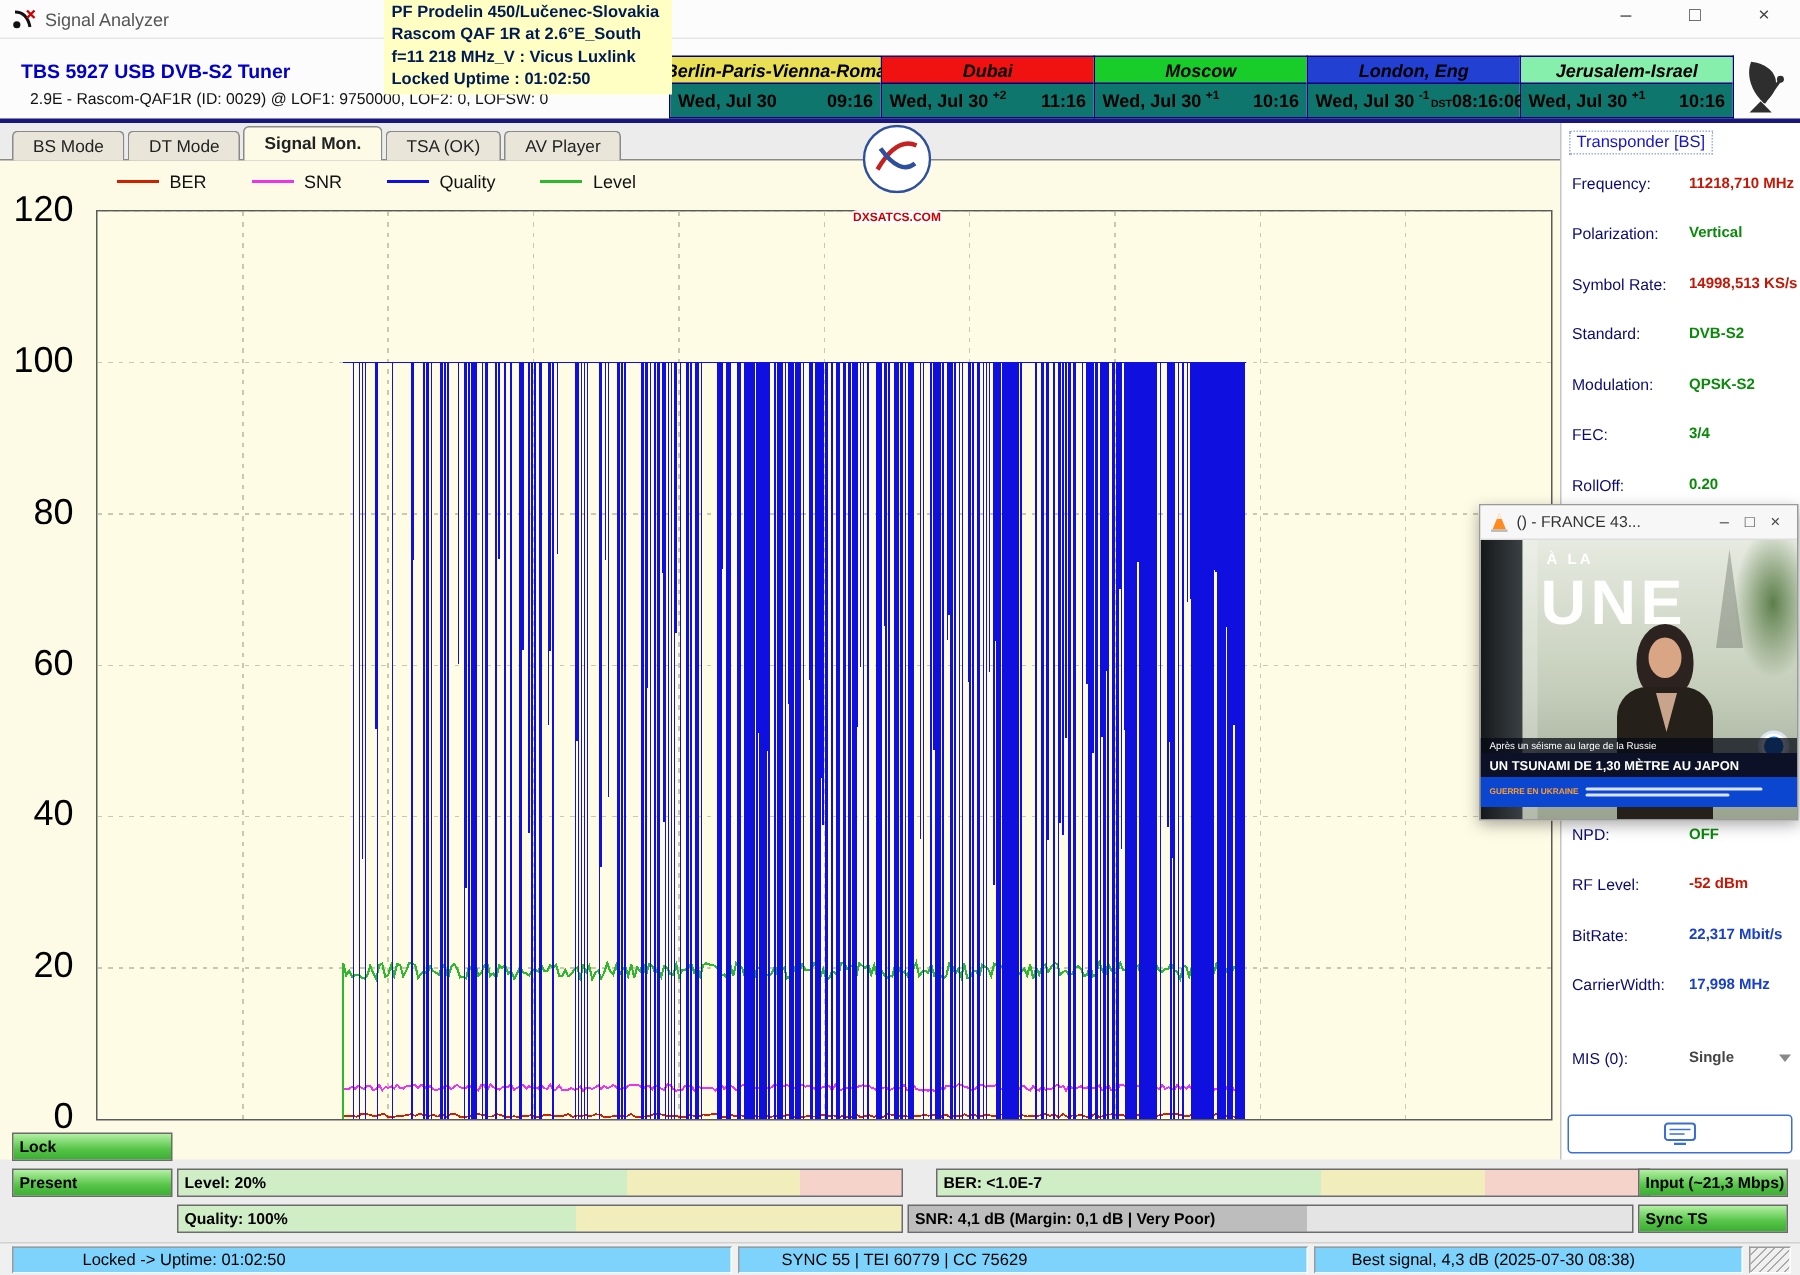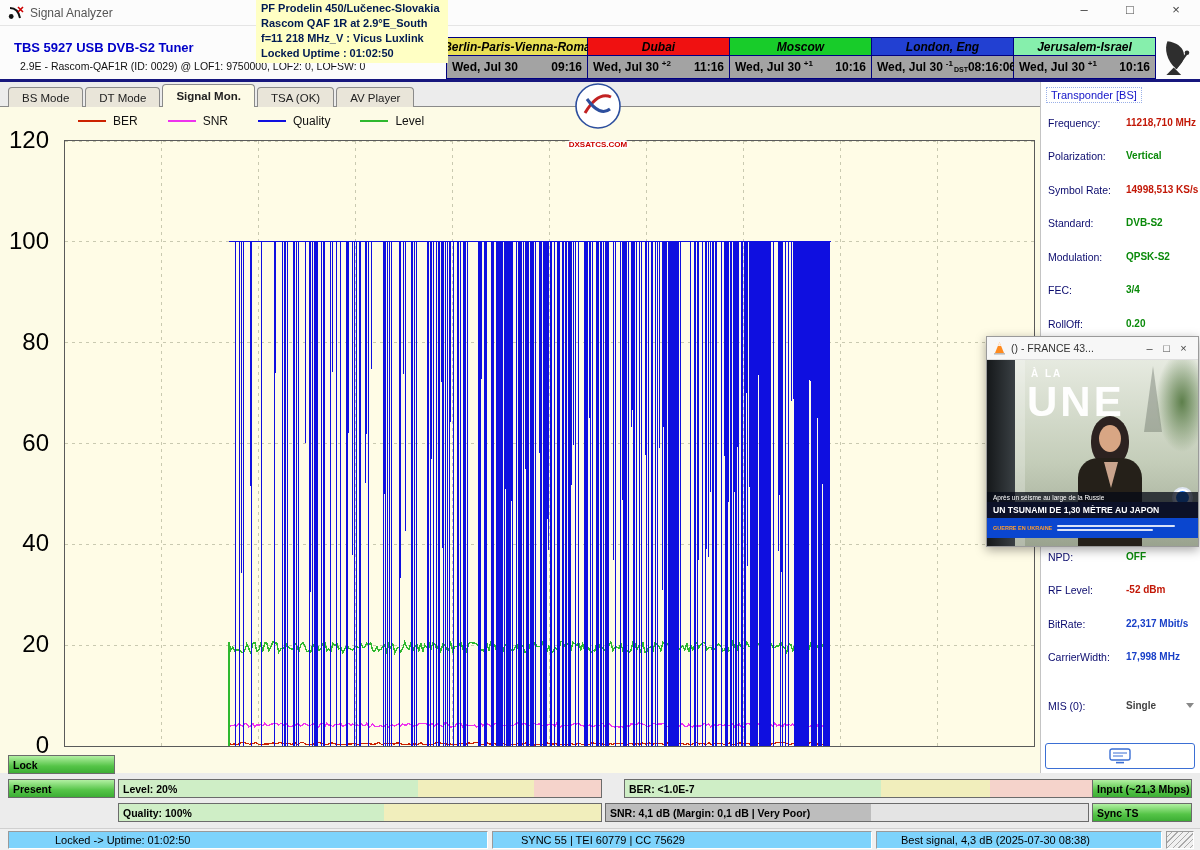--- a/index.html
+++ b/index.html
@@ -17,21 +17,21 @@
   .tuner-sub{position:absolute;left:20px;top:34px;color:#111;font-size:10.5px}
   .separator{position:absolute;left:0;top:79px;width:1200px;height:3px;background:#17177e}
 
   .site-box{position:absolute;left:256px;top:0;width:192px;height:63px;background:#ffffc4;z-index:30;padding:1px 5px}
   .site-box div{font-size:11px;font-weight:bold;color:#001a52;line-height:15px;white-space:nowrap}
 
   .clocks{position:absolute;left:446px;top:37px;width:710px;height:42px;display:flex;z-index:5}
   .clock-col{width:142px;display:flex;flex-direction:column;border:1px solid #000080;border-left:none}
   .clock-col:first-child{border-left:1px solid #000080}
   .clock-head{height:18px;display:flex;align-items:center;justify-content:center;font-size:12px;font-weight:bold;font-style:italic;color:#000;border-bottom:1px solid #000080;white-space:nowrap}
-  .clock-time{flex:1;background:#a3a3a3;display:flex;align-items:center;padding:0 5px;font-size:12px;font-weight:bold;color:#000;white-space:nowrap}
+  .clock-time{flex:1;background:#0f766e;display:flex;align-items:center;padding:0 5px;font-size:12px;font-weight:bold;color:#000;white-space:nowrap}
   .c-offset{font-size:8px;position:relative;top:-4px;margin-left:3px}
   .c-dst{font-size:7px;margin-left:1px;position:relative;top:2px}
   .c-hm{margin-left:auto}
   .dish-icon{position:absolute;left:1160px;top:38px;width:36px;height:38px}
 
   
   .tabbar{position:absolute;left:8px;top:84px;height:23px;display:flex;align-items:flex-end;z-index:3}
   .tab{height:20px;padding:0 13px;background:#e9e5d9;border:1px solid #8a8a8a;border-bottom:none;border-radius:4px 4px 0 0;font-size:11.5px;display:flex;align-items:center;margin-right:2px;color:#222;cursor:default}
   .tab.active{height:23px;background:#fdfbe6;font-weight:bold;position:relative;z-index:4}
 
@@ -115,21 +115,21 @@
 </div>
 
 <div class="header">
   <div class="tuner-name">TBS 5927 USB DVB-S2 Tuner</div>
   <div class="tuner-sub">2.9E - Rascom-QAF1R (ID: 0029) @ LOF1: 9750000, LOF2: 0, LOFSW: 0</div>
 </div>
 <div class="separator"></div>
 
 <div class="site-box">
   <div>PF Prodelin 450/Lučenec-Slovakia</div>
-  <div>Rascom QAF 1R at 2.9°E_South</div>
+  <div>Rascom QAF 1R at 2.6°E_South</div>
   <div>f=11 218 MHz_V : Vicus Luxlink</div>
   <div>Locked Uptime : 01:02:50</div>
 </div>
 
 <div class="clocks">
   <div class="clock-col">
     <div class="clock-head" style="background: rgb(233, 223, 85);">Berlin-Paris-Vienna-Roma</div>
     <div class="clock-time">
       <span>Wed, Jul 30</span>
       <span class="c-offset"></span>

